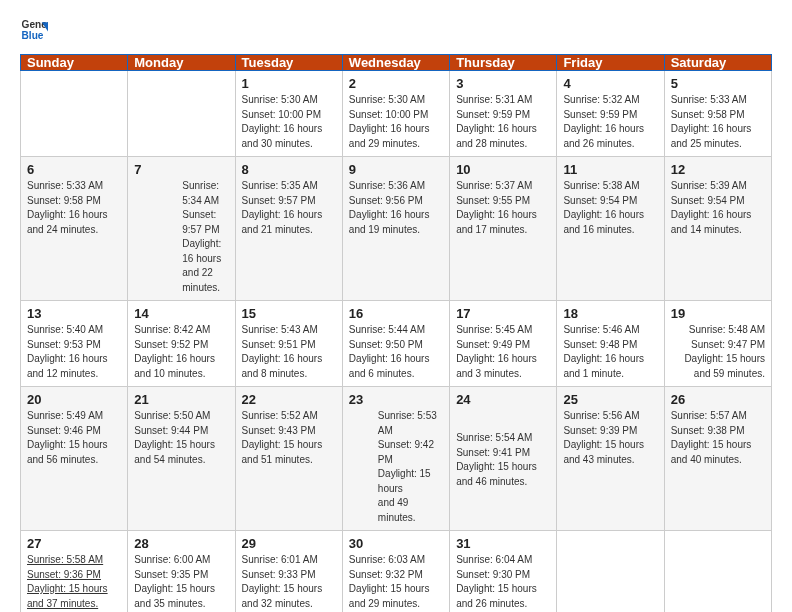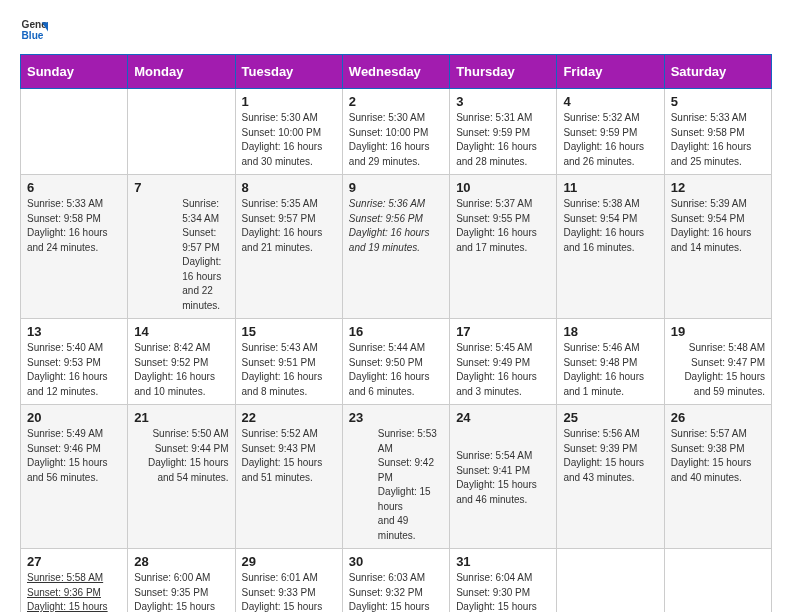--- a/index.html
+++ b/index.html
@@ -38,25 +38,25 @@
       font-size: 15px;
       color: #555;
       margin-top: 2px;
     }
     .calendar {
       width: 100%;
       border-collapse: collapse;
       border: 1px solid #ccc;
     }
     .calendar th {
-      background-color: #a21caf;
+      background-color: #c2410c;
       color: #fff;
       font-size: 13px;
       font-weight: bold;
-      padding: 9px 6px;
+      padding: 0 6px;
       text-align: left;
       border: 1px solid #1565c0;
     }
     .calendar td {
       vertical-align: top;
       border: 1px solid #ccc;
       padding: 5px 6px;
       width: 107px;
       min-height: 80px;
       font-size: 10.5px;
@@ -168,21 +168,21 @@
         </td>
         <td>
           <span class="day-number">8</span>
           <div class="day-info" style="white-space: pre-line;">Sunrise: 5:35 AM
 Sunset: 9:57 PM
 Daylight: 16 hours
 and 21 minutes.</div>
         </td>
         <td>
           <span class="day-number">9</span>
-          <div class="day-info" style="white-space: pre-line; font-style: italic;">Sunrise: 5:36 AM
+          <div class="day-info" style="white-space: pre-line;">Sunrise: 5:36 AM
 Sunset: 9:56 PM
 Daylight: 16 hours
 and 19 minutes.</div>
         </td>
         <td>
           <span class="day-number">10</span>
           <div class="day-info" style="white-space: pre-line;">Sunrise: 5:37 AM
 Sunset: 9:55 PM
 Daylight: 16 hours
 and 17 minutes.</div>
@@ -256,21 +256,21 @@
       <tr>
         <td>
           <span class="day-number">20</span>
           <div class="day-info" style="white-space: pre-line;">Sunrise: 5:49 AM
 Sunset: 9:46 PM
 Daylight: 15 hours
 and 56 minutes.</div>
         </td>
         <td>
           <span class="day-number">21</span>
-          <div class="day-info" style="white-space: pre-line; text-align: right;">Sunrise: 5:50 AM
+          <div class="day-info" style="white-space: pre-line;">Sunrise: 5:50 AM
 Sunset: 9:44 PM
 Daylight: 15 hours
 and 54 minutes.</div>
         </td>
         <td>
           <span class="day-number">22</span>
           <div class="day-info" style="white-space: pre-line;">Sunrise: 5:52 AM
 Sunset: 9:43 PM
 Daylight: 15 hours
 and 51 minutes.</div>

